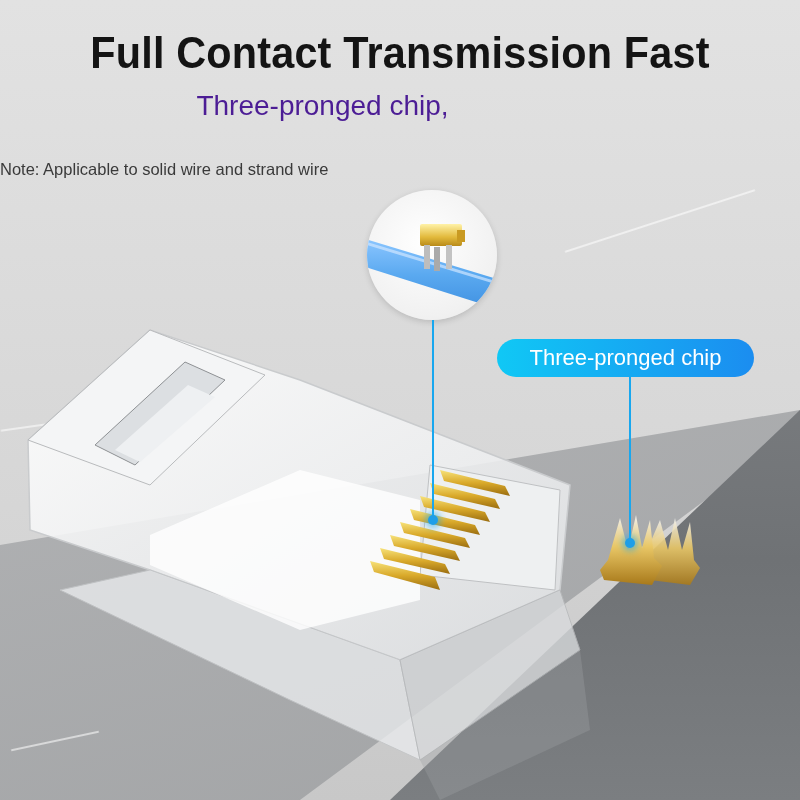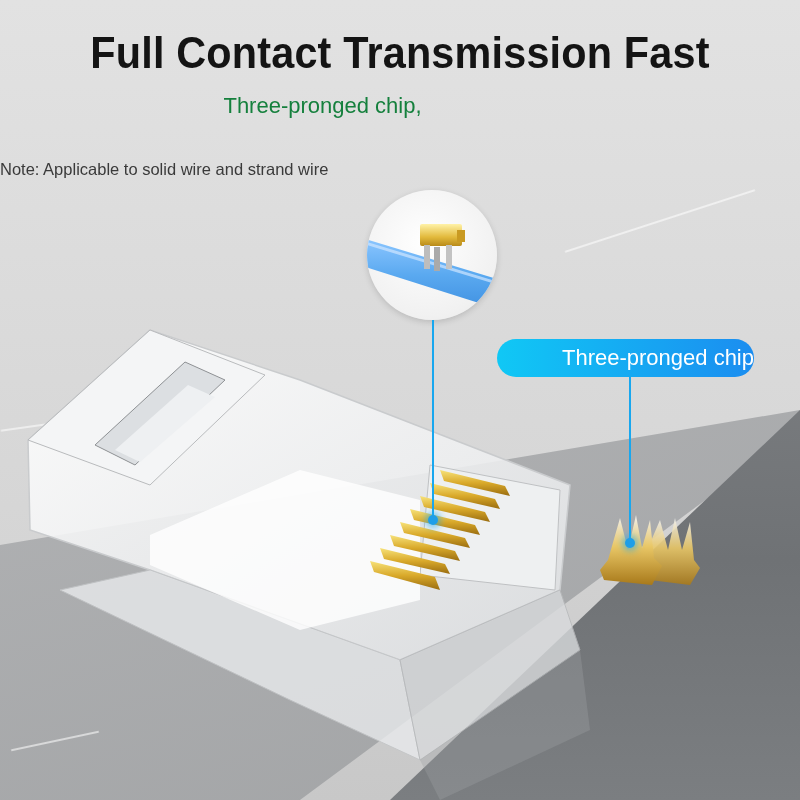--- a/index.html
+++ b/index.html
@@ -16,32 +16,32 @@
   .mid-slab{position:absolute;inset:0;
     background:linear-gradient(160deg,#b5b6b8,#9d9fa1);
     clip-path:polygon(0 545px,800px 410px,800px 430px,300px 800px,0 800px);opacity:.9;}
   .light-slab{position:absolute;inset:0;
     background:linear-gradient(180deg,#e2e2e2,#cfcfcf);
     clip-path:polygon(0 0,800px 0,800px 410px,0 545px);}
   .vein{position:absolute;height:2px;background:rgba(255,255,255,.55);border-radius:2px;filter:blur(.6px);}
   .title{position:absolute;top:28px;left:0;width:800px;text-align:center;
     font-size:44px;font-weight:700;color:#141414;letter-spacing:.2px;transform:scaleX(.94);}
   .subtitle{position:absolute;top:92px;left:0;width:645px;text-align:center;
-    font-size:22px;line-height:27px;color:#15803d;}
+    font-size:28px;line-height:27px;color:#4c1d95;}
   .note{position:absolute;top:160px;left:0;width:800px;text-align:left;
     font-size:16.5px;color:#3a3a3a;}
   .zoom-circle{position:absolute;left:367px;top:190px;width:130px;height:130px;border-radius:50%;
     background:radial-gradient(circle at 45% 40%,#ffffff,#f1f1f1 70%,#e6e6e6);
     box-shadow:0 2px 6px rgba(0,0,0,.15);overflow:hidden;}
   .callout-line{position:absolute;width:2px;background:#18a7ef;}
   .callout-dot{position:absolute;width:10px;height:10px;border-radius:50%;background:#1e9ee8;
     box-shadow:0 0 6px 3px rgba(30,170,240,.55);}
   .chip-label{position:absolute;left:497px;top:339px;width:257px;height:38px;border-radius:19px;
     background:linear-gradient(90deg,#10c8f5,#1b8df0);
-    color:#fff;font-size:22px;line-height:38px;text-align:right;}
+    color:#fff;font-size:22px;line-height:38px;text-align:center;}
   .plug{position:absolute;left:0;top:300px;width:600px;height:500px;}
   .chip{position:absolute;left:590px;top:500px;width:120px;height:100px;}
 </style>
 </head>
 <body>
 
 <div class="bg"></div>
 <div class="light-slab"></div>
 <div class="mid-slab"></div>
 <div class="dark-slab"></div>

